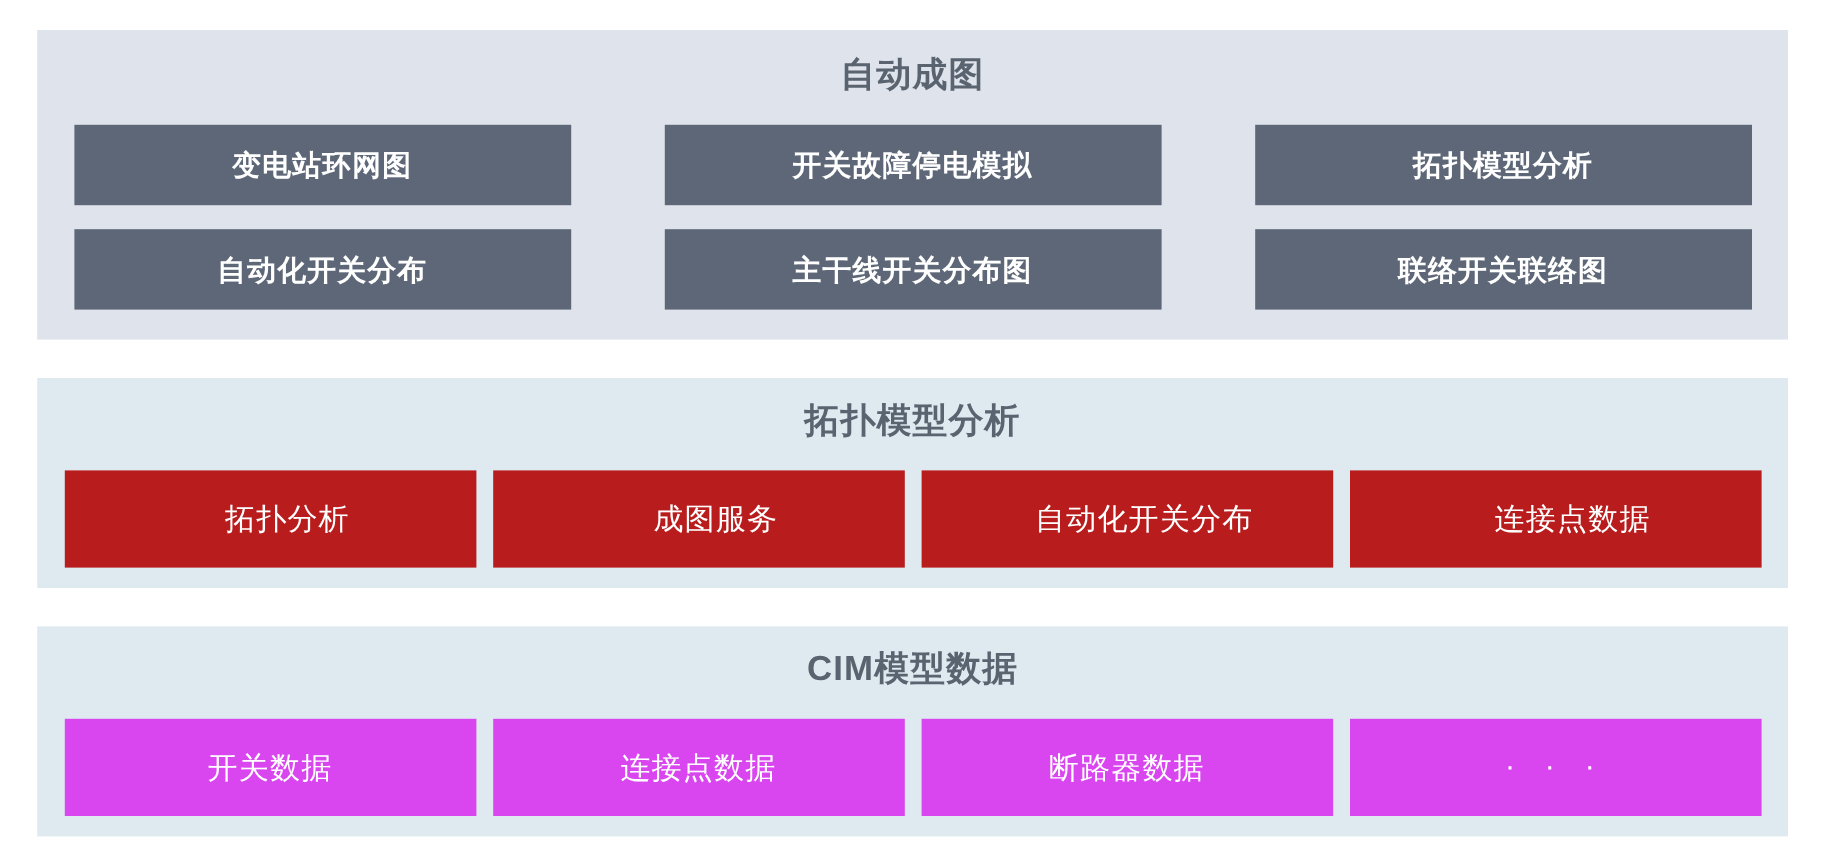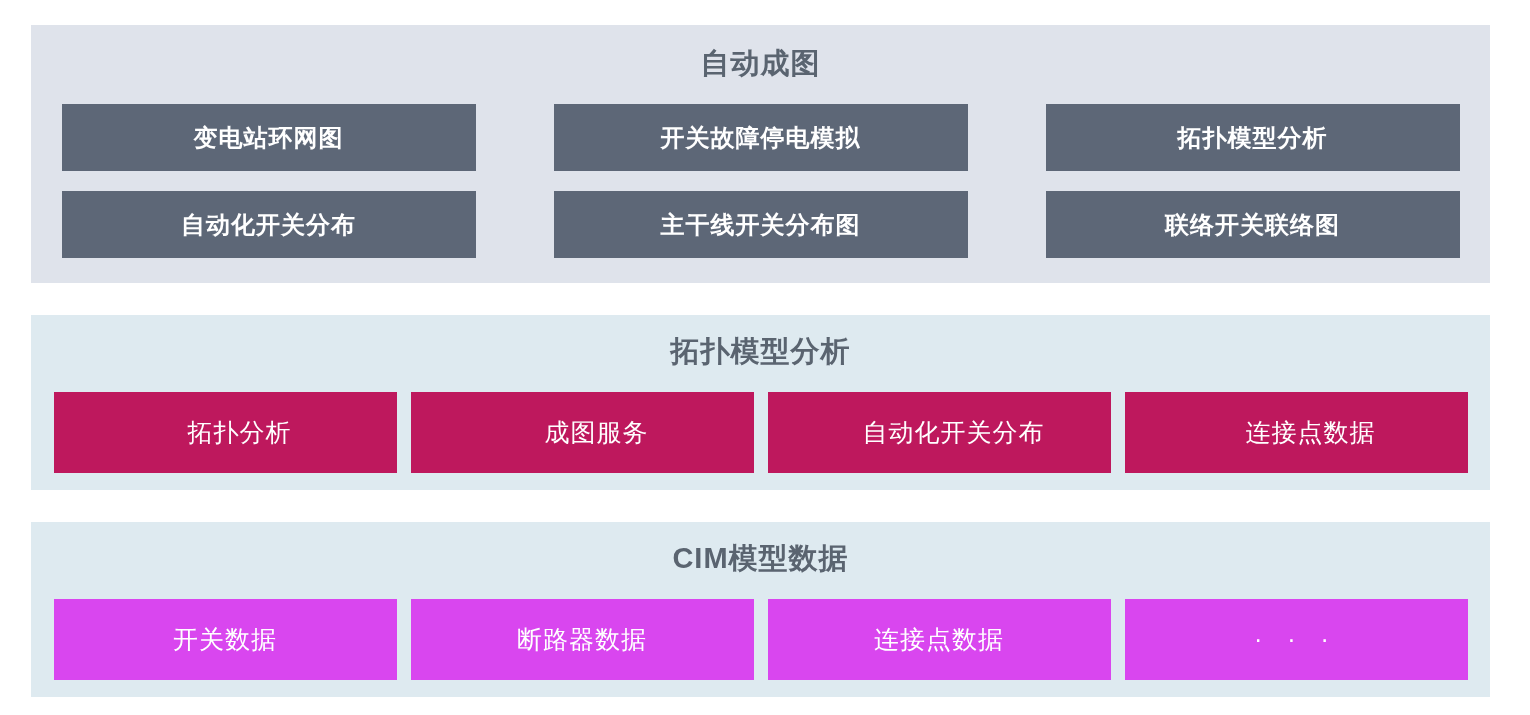--- a/index.html
+++ b/index.html
@@ -82,21 +82,21 @@
     height: 81px;
     display: flex;
     align-items: center;
     justify-content: center;
     color: #ffffff;
     font-size: 25px;
     letter-spacing: 1px;
     cursor: pointer;
     user-select: none;
   }
-  .tile-teal { background: #be185d; padding-left: 29px; }
+  .tile-teal { background: #b91c1c; padding-left: 29px; }
   .tile-navy { background: #d946ef; }
 
   
   .tile-dots { letter-spacing: 9px; font-size: 25px; }
 </style>
 </head>
 <body>
 
 <div id="stack">
 
@@ -119,19 +119,19 @@
       <div class="tile tile-teal">成图服务</div>
       <div class="tile tile-teal">自动化开关分布</div>
       <div class="tile tile-teal">连接点数据</div>
     </div>
   </div>
 
   <div class="panel panel-blue">
     <div class="panel-title">CIM模型数据</div>
     <div class="tile-row">
       <div class="tile tile-navy">开关数据</div>
+      <div class="tile tile-navy">连接点数据</div>
       <div class="tile tile-navy">断路器数据</div>
-      <div class="tile tile-navy">连接点数据</div>
       <div class="tile tile-navy tile-dots">· · ·</div>
     </div>
   </div>
 
 </div>
 
 </body></html>

